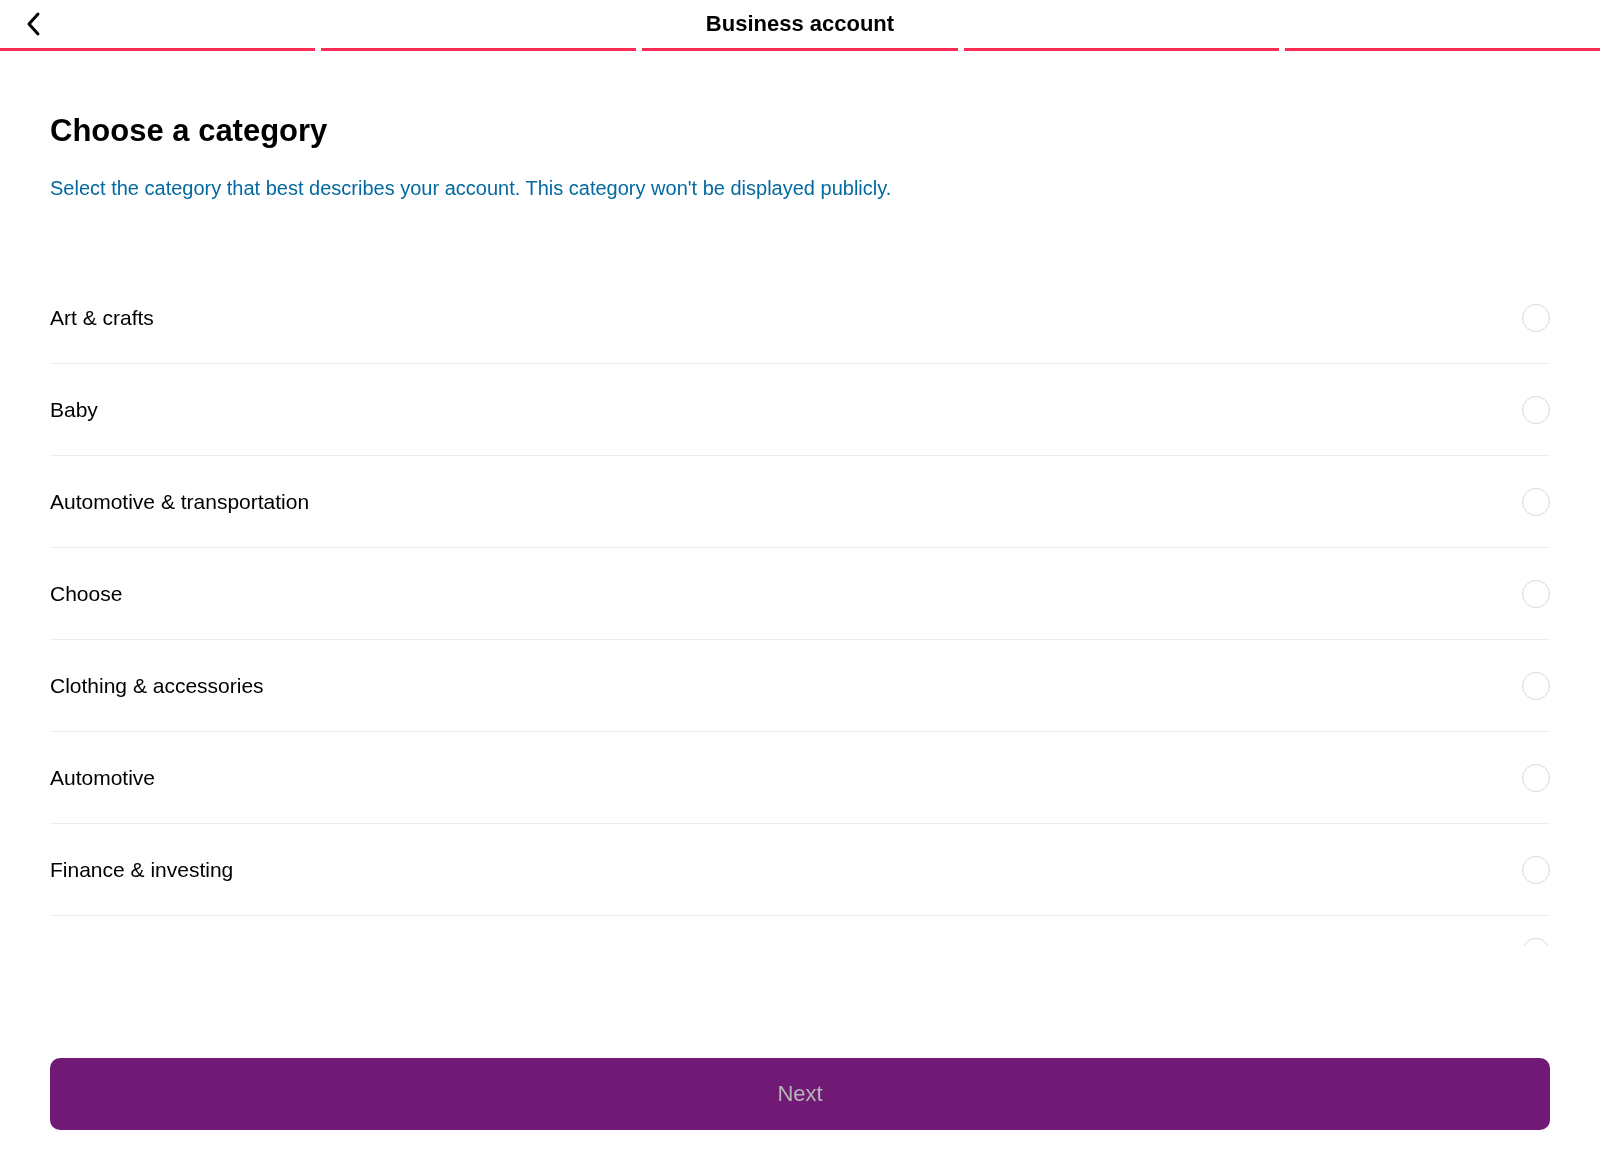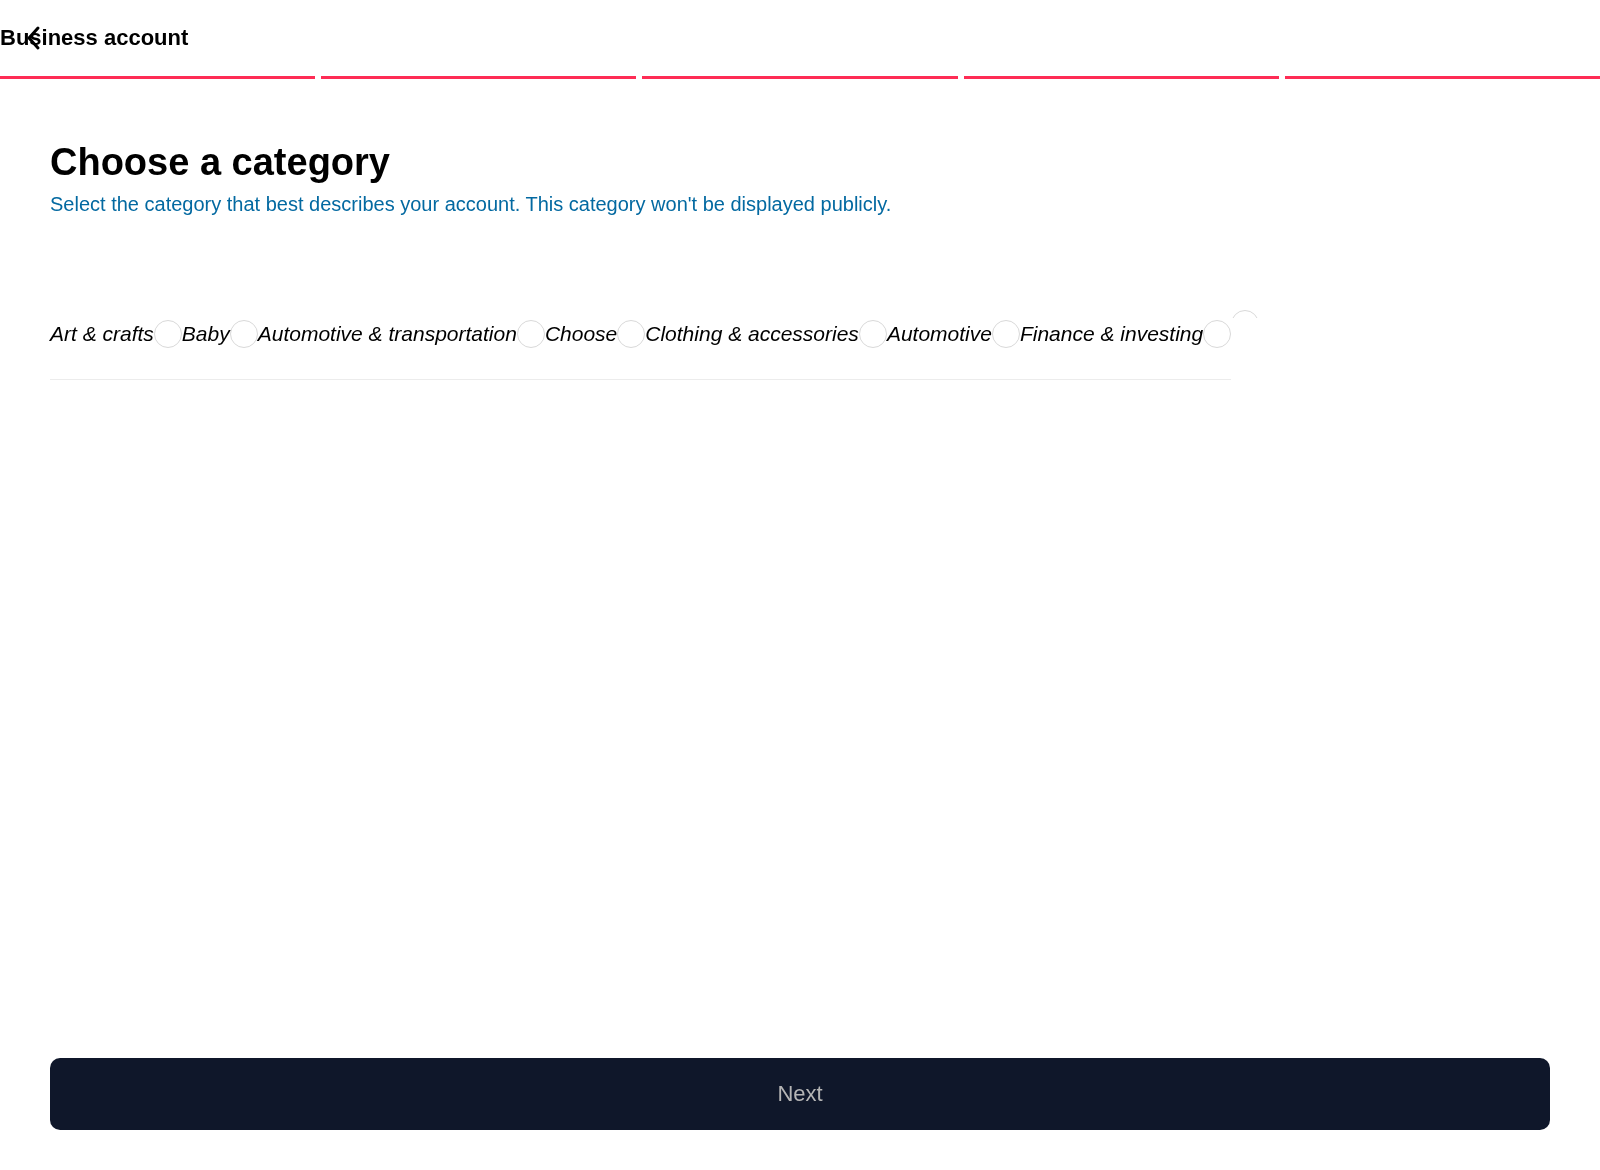--- a/index.html
+++ b/index.html
@@ -9,24 +9,24 @@
     }
     body {
       font-family: -apple-system, BlinkMacSystemFont, "Segoe UI", Helvetica, Arial, sans-serif;
       background: #ffffff;
       width: 1600px;
       height: 1170px;
       overflow: hidden;
     }
     .header {
       position: relative;
-      height: 76px;
+      height: 48px;
       display: flex;
       align-items: center;
-      justify-content: flex-start;
+      justify-content: center;
     }
     .back-button {
       position: absolute;
       left: 24px;
       top: 50%;
       transform: translateY(-50%);
       cursor: pointer;
       display: flex;
       align-items: center;
       justify-content: center;
@@ -48,34 +48,33 @@
     }
     .progress-segment {
       flex: 1;
       background: #fe2c55;
       height: 3px;
     }
     .content {
       padding: 62px 50px 0 50px;
     }
     .page-heading {
-      font-size: 38px;
+      font-size: 31px;
       font-weight: 700;
       color: #000000;
-      margin-bottom: 9px;
+      margin-bottom: 28px;
     }
     .page-subheading {
       font-size: 20px;
       color: #0369a1;
       margin-bottom: 72px;
     }
     .category-list {
       display: flex;
-      flex-direction: row;
-      font-style: italic;
+      flex-direction: column;
     }
     .category-item {
       display: flex;
       align-items: center;
       justify-content: space-between;
       height: 92px;
       border-bottom: 1px solid #ececec;
       cursor: pointer;
     }
     .category-label {
@@ -106,21 +105,21 @@
     }
     .footer {
       position: absolute;
       bottom: 40px;
       left: 50px;
       right: 50px;
     }
     .next-button {
       width: 100%;
       height: 72px;
-      background: #0f172a;
+      background: #701a75;
       border: none;
       border-radius: 10px;
       font-size: 22px;
       font-weight: 500;
       color: #b5b5b5;
       cursor: pointer;
     }
   </style>
 </head>
 <body>

